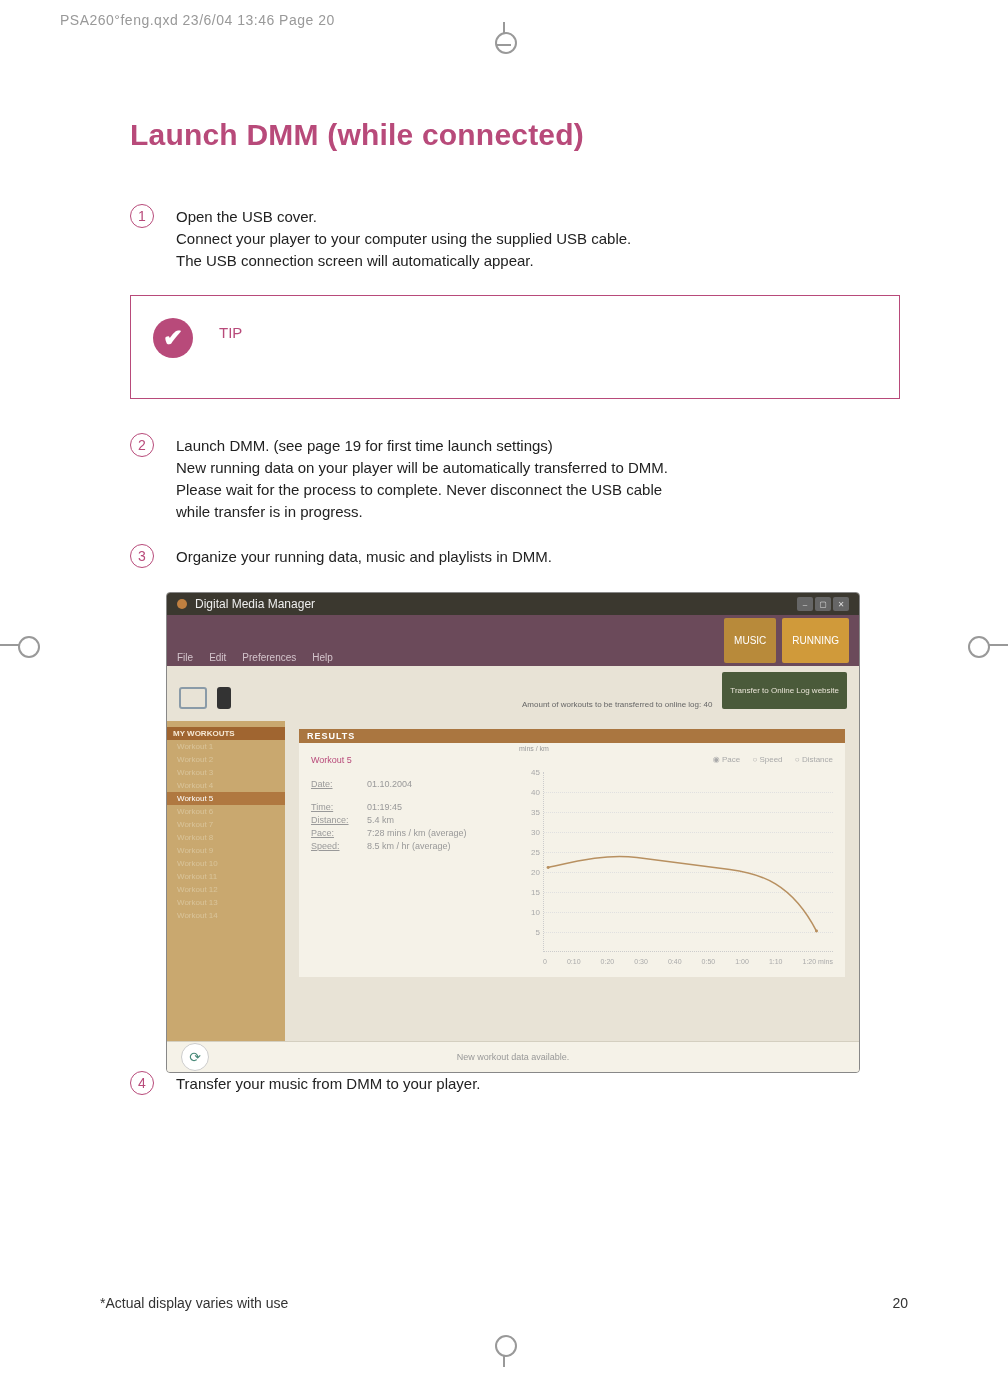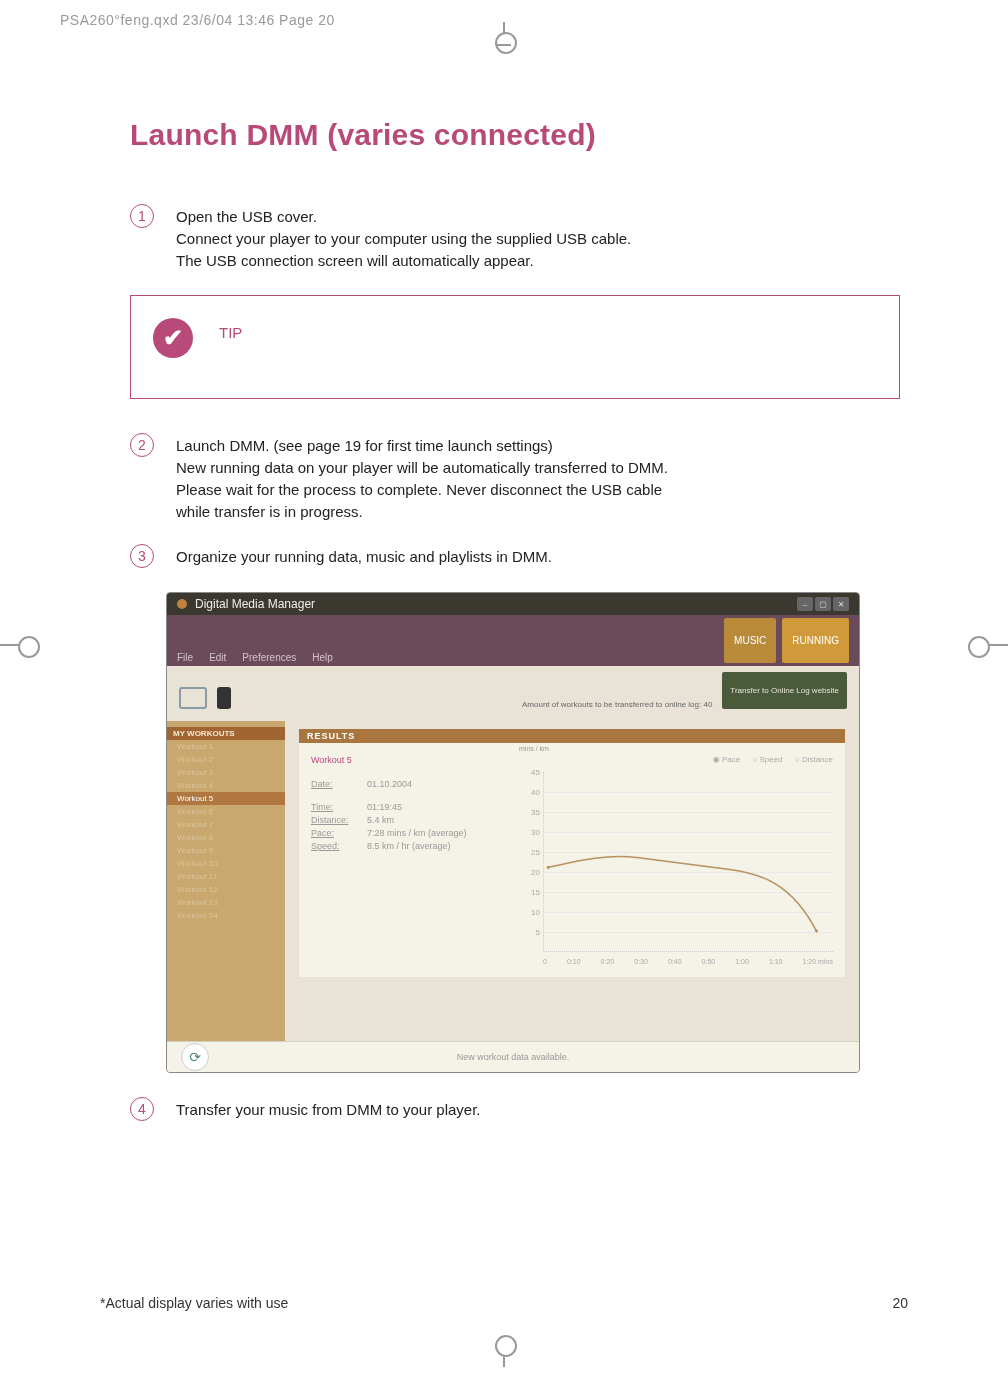--- a/index.html
+++ b/index.html
@@ -206,21 +206,20 @@
     }
     .tip-content .tip-text {
       color: #b84a7a;
       font-size: 15px;
       line-height: 1.45;
     }
     .screenshot {
       margin-left: 36px;
       width: 694px;
       margin-top: 10px;
-      margin-bottom: 26px;
     }
     .dmm-window {
       background: #e8e3d6;
       border: 1px solid #888;
       border-radius: 4px;
       overflow: hidden;
     }
     .dmm-titlebar {
       background: #3b382f;
       color: #eee;
@@ -470,21 +469,21 @@
 <div class="print-header">PSA260°feng.qxd  23/6/04  13:46  Page 20</div>
 
 <div class="crop-top">
     <div class="innerline"></div>
   </div>
 <div class="crop-left"></div>
 <div class="crop-right"></div>
 <div class="crop-bottom"></div>
 
 <div class="content">
-  <div class="title">Launch DMM (varies connected)</div>
+  <div class="title">Launch DMM (while connected)</div>
 
   <div class="step">
     <div class="circle-num">1</div>
     <div class="step-text">
       <div>Open the USB cover.</div>
       <div>Connect your player to your computer using the supplied USB cable.</div>
       <div>The USB connection screen will automatically appear.</div>
     </div>
   </div>
 

